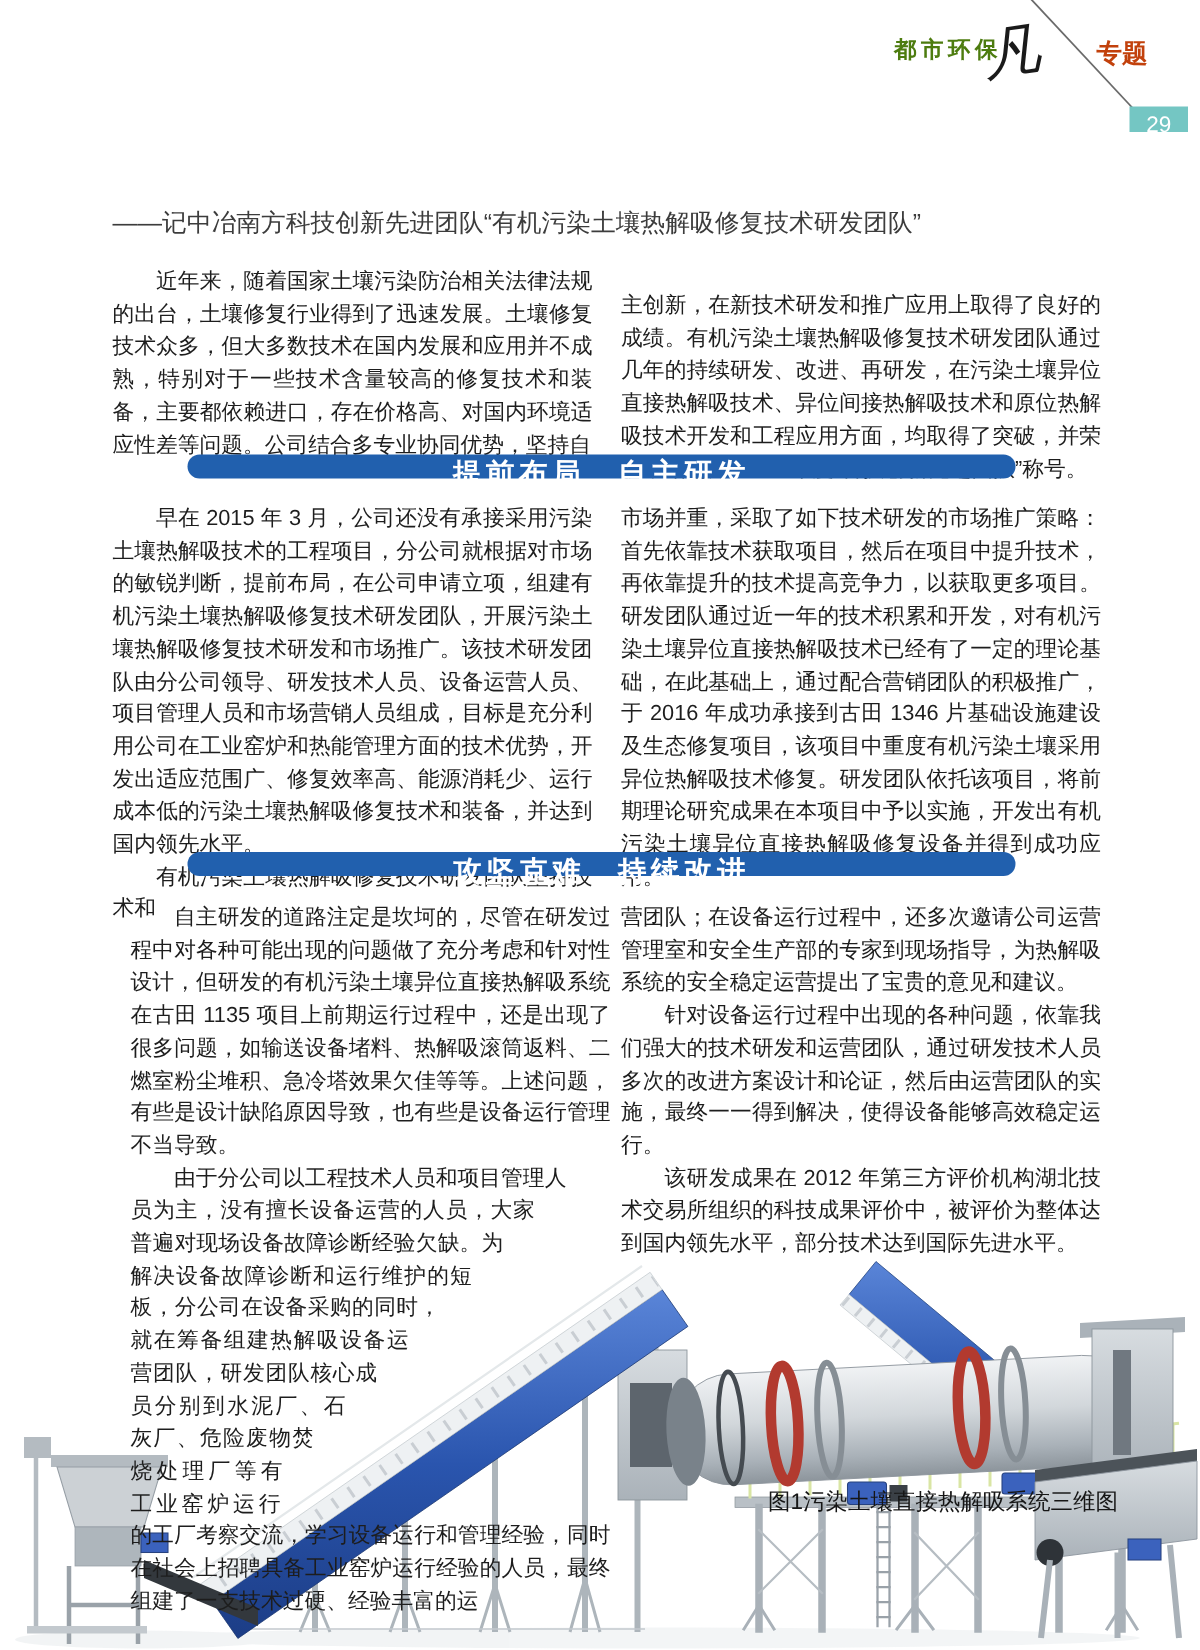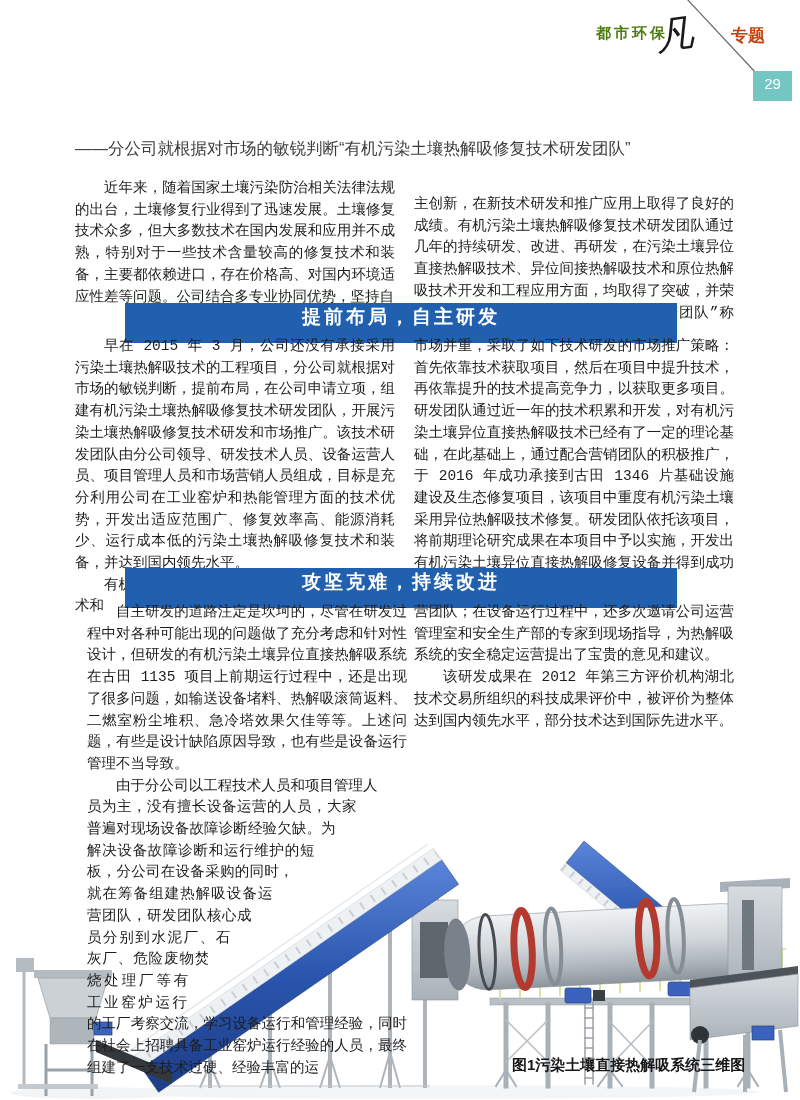--- a/index.html
+++ b/index.html
@@ -5,65 +5,65 @@
   html,body{margin:0;padding:0;background:#888;}
   .page{position:relative;width:800px;height:1100px;background:#fff;margin:0 auto;
         overflow:hidden;font-family:"Liberation Sans",sans-serif;}
   
   .logo-text{position:absolute;left:596px;top:24px;font-size:15px;letter-spacing:3px;
              color:#4d7c0f;font-weight:bold;}
   .logo-glyph{position:absolute;left:655px;top:10px;font-size:38px;color:#1a1a1a;
               font-family:"Liberation Serif",serif;font-style:italic;transform:rotate(-8deg);}
   .diag-svg{position:absolute;left:682px;top:-2px;}
   .topic{position:absolute;left:731px;top:24px;font-size:17px;font-weight:bold;color:#c2410c;}
-  .page-badge{position:absolute;left:753px;top:71px;width:39px;height:30px;
+  .page-badge{position:absolute;left:753px;top:71px;width:39px;height:17px;
               background:var(--page_badge_teal,#74c6c3);color:#fff;font-size:15px;
               line-height:26px;text-align:center;}
   
   .title{position:absolute;left:75px;top:88px;width:680px;font-size:33px;font-weight:bold;
          color:var(--title_blue,#1d6db6);letter-spacing:1px;}
   .subtitle{position:absolute;left:75px;top:138px;width:680px;font-size:16.5px;
             font-weight:500;color:#3c3c3c;}
   
-  .col{position:absolute;width:320px;font-family:Liberation Mono, monospace;
+  .col{position:absolute;width:320px;font-family:Liberation Sans, sans-serif;
        font-size:14.5px;line-height:21.7px;color:#1d1d1d;text-align:justify;z-index:2;}
   .col p{margin:0;}
   .col p.indent{text-indent:2em;}
   #intro-left{left:75px;top:178px;}
   #intro-right{left:414px;top:194px;}
   #s1-left{left:75px;top:336px;}
   #s1-right{left:414px;top:336px;}
   #s2-left{left:87px;top:602px;}
   #s2-right{left:414px;top:602px;}
-  .banner{position:absolute;left:125px;width:552px;height:40px;
+  .banner{position:absolute;left:125px;width:552px;height:16px;
           background:var(--banner_blue,#2160ae);color:#fff;font-size:19px;font-weight:bold;
-          line-height:28px;text-align:center;letter-spacing:3px;z-index:2;}
+          line-height:28px;text-align:center;letter-spacing:3px;z-index:2;border-radius:13px;}
   #banner1{top:303px;} #banner2{top:568px;}
   
   .wrap-spacer{float:right;width:220px;height:132px;margin-top:95px;
                shape-outside:polygon(100% 0,0 100%,100% 100%);shape-margin:6px;}
   
   .machine-svg{position:absolute;left:0;top:830px;z-index:1;}
-  .fig-caption{position:absolute;left:512px;top:1056px;font-size:15px;font-weight:bold;
+  .fig-caption{position:absolute;left:512px;top:992px;font-size:15px;font-weight:normal;
                color:#161616;z-index:3;}
 </style>
 </head>
 <body>
 
 <div class="page">
 
   <span class="logo-text">都市环保</span>
   <span class="logo-glyph">凡</span>
   <svg class="diag-svg" width="80" height="80">
     <line x1="4" y1="0" x2="74" y2="75" stroke="#6a6a6a" stroke-width="1.2"></line>
   </svg>
   <span class="topic">专题</span>
   <div class="page-badge">29</div>
 
-  <div class="subtitle">——分公司就根据对市场的敏锐判断“有机污染土壤热解吸修复技术研发团队”</div>
+  <div class="subtitle">——记中冶南方科技创新先进团队“有机污染土壤热解吸修复技术研发团队”</div>
 
   <div class="col" id="intro-left">
     <p class="indent">近年来，随着国家土壤污染防治相关法律法规的出台，土壤修复行业得到了迅速发展。土壤修复技术众多，但大多数技术在国内发展和应用并不成熟，特别对于一些技术含量较高的修复技术和装备，主要都依赖进口，存在价格高、对国内环境适应性差等问题。公司结合多专业协同优势，坚持自</p>
   </div>
   <div class="col" id="intro-right">
     <p>主创新，在新技术研发和推广应用上取得了良好的成绩。有机污染土壤热解吸修复技术研发团队通过几年的持续研发、改进、再研发，在污染土壤异位直接热解吸技术、异位间接热解吸技术和原位热解吸技术开发和工程应用方面，均取得了突破，并荣获中冶南方 2018 年度“科技创新先进团队”称号。</p>
   </div>
 
   <div class="banner" id="banner1">提前布局，自主研发</div>
   <div class="col" id="s1-left">
@@ -74,20 +74,21 @@
     <p>市场并重，采取了如下技术研发的市场推广策略：首先依靠技术获取项目，然后在项目中提升技术，再依靠提升的技术提高竞争力，以获取更多项目。研发团队通过近一年的技术积累和开发，对有机污染土壤异位直接热解吸技术已经有了一定的理论基础，在此基础上，通过配合营销团队的积极推广，于 2016 年成功承接到古田 1346 片基础设施建设及生态修复项目，该项目中重度有机污染土壤采用异位热解吸技术修复。研发团队依托该项目，将前期理论研究成果在本项目中予以实施，开发出有机污染土壤异位直接热解吸修复设备并得到成功应用。</p>
   </div>
 
   <div class="banner" id="banner2">攻坚克难，持续改进</div>
   <div class="col" id="s2-left">
     <p class="indent">自主研发的道路注定是坎坷的，尽管在研发过程中对各种可能出现的问题做了充分考虑和针对性设计，但研发的有机污染土壤异位直接热解吸系统在古田 1135 项目上前期运行过程中，还是出现了很多问题，如输送设备堵料、热解吸滚筒返料、二燃室粉尘堆积、急冷塔效果欠佳等等。上述问题，有些是设计缺陷原因导致，也有些是设备运行管理不当导致。</p>
     <p class="indent"><span class="wrap-spacer"></span><span>由于分公司以工程技术人员和项目管理人员为主，没有擅长设备运营的人员，大家普遍对现场设备故障诊断经验欠缺。为解决设备故障诊断和运行维护的短板，分公司在设备采购的同时，就在筹备组建热解吸设备运营团队，研发团队核心成员分别到水泥厂、石灰厂、危险废物焚烧处理厂等有工业窑炉运行的工厂考察交流，学习设备运行和管理经验，同时在社会上招聘具备工业窑炉运行经验的人员，最终组建了一支技术过硬、经验丰富的运</span></p>
   </div>
   <div class="col" id="s2-right">
     <p>营团队；在设备运行过程中，还多次邀请公司运营管理室和安全生产部的专家到现场指导，为热解吸系统的安全稳定运营提出了宝贵的意见和建议。</p>
+    <p class="indent">针对设备运行过程中出现的各种问题，依靠我们强大的技术研发和运营团队，通过研发技术人员多次的改进方案设计和论证，然后由运营团队的实施，最终一一得到解决，使得设备能够高效稳定运行。</p>
     <p class="indent">该研发成果在 2012 年第三方评价机构湖北技术交易所组织的科技成果评价中，被评价为整体达到国内领先水平，部分技术达到国际先进水平。</p>
   </div>
 
   <svg class="machine-svg" width="800" height="270" viewBox="0 0 800 270">
     <defs>
       <linearGradient id="gBlue" x1="0" y1="0" x2="0" y2="1">
         <stop offset="0" stop-color="#5a85d8"></stop>
           <stop offset=".5" stop-color="#2a55ae"></stop>
         <stop offset="1" stop-color="#1c3d86"></stop>
       </linearGradient>

